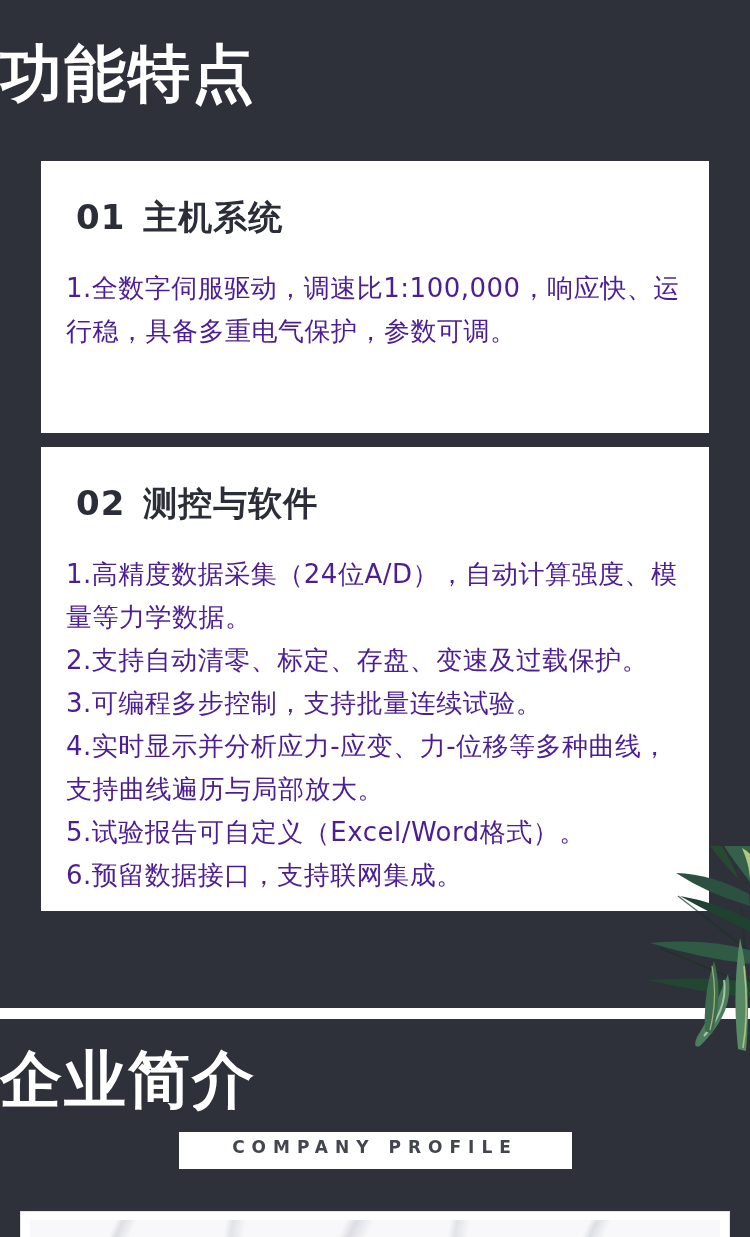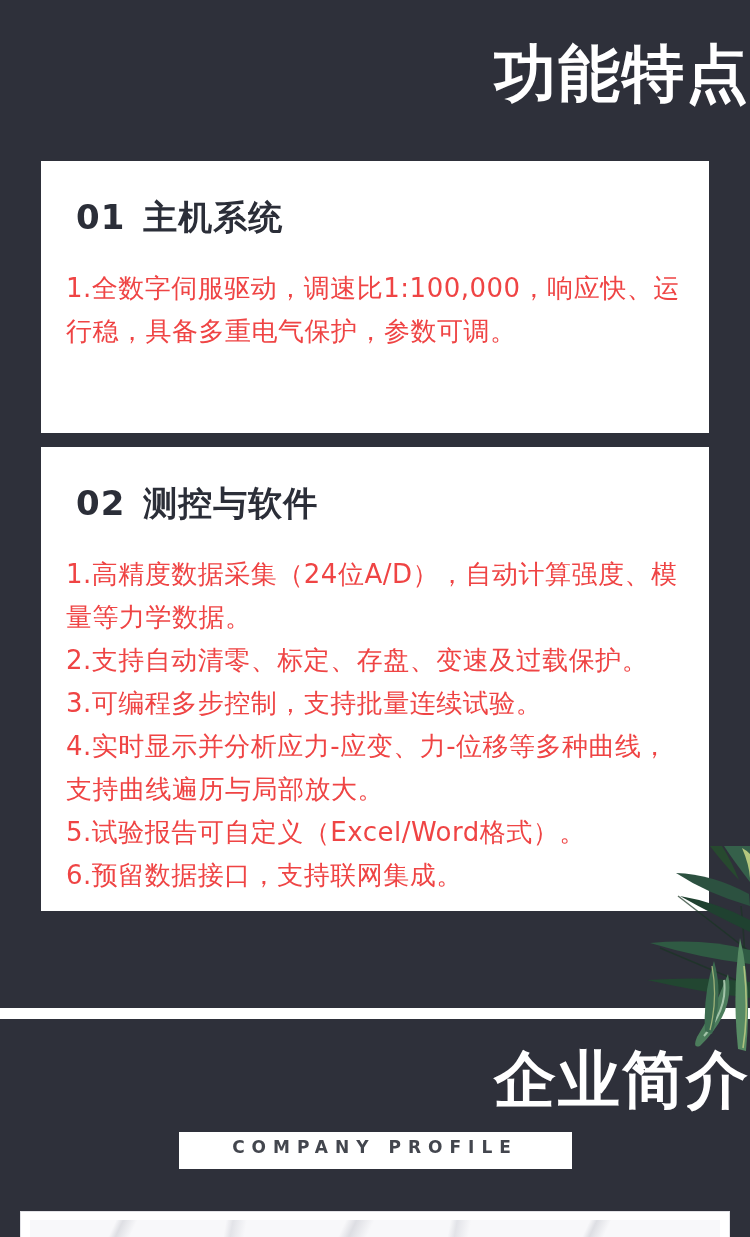--- a/index.html
+++ b/index.html
@@ -15,21 +15,21 @@
   .dark-section { background: #2e303a; width: 750px; position: relative; }
   .section-features { height: 1008px; }
   .section-profile { height: 218px; overflow: hidden; }
   .white-gap { height: 11px; background: #ffffff; width: 750px; }
 
   .big-title {
     color: #ffffff;
     font-size: 62px;
     line-height: 64px;
     font-weight: 900;
-    text-align: right;
+    text-align: left;
     letter-spacing: 2px;
   }
   .section-features .big-title { padding-top: 42px; }
   .section-profile .big-title { padding-top: 28px; line-height: 66px; }
 
   .card {
     width: 668px;
     margin: 0 41px;
     background: #ffffff;
     padding: 28px 24px 0 25px;
@@ -42,21 +42,21 @@
     line-height: 56px;
     font-weight: 900;
     color: #2b2e38;
     margin: 0 0 22px 10px;
     letter-spacing: 1px;
   }
   .card-title .card-num { margin-right: 18px; }
   .card-item {
     font-size: 26px;
     line-height: 43px;
-    color: #ef4444;
+    color: #4c1d95;
     letter-spacing: 0.5px;
   }
 
   .profile-badge {
     width: 393px;
     height: 37px;
     margin: 19px auto 0 auto;
     background: #ffffff;
     text-align: center;
   }

